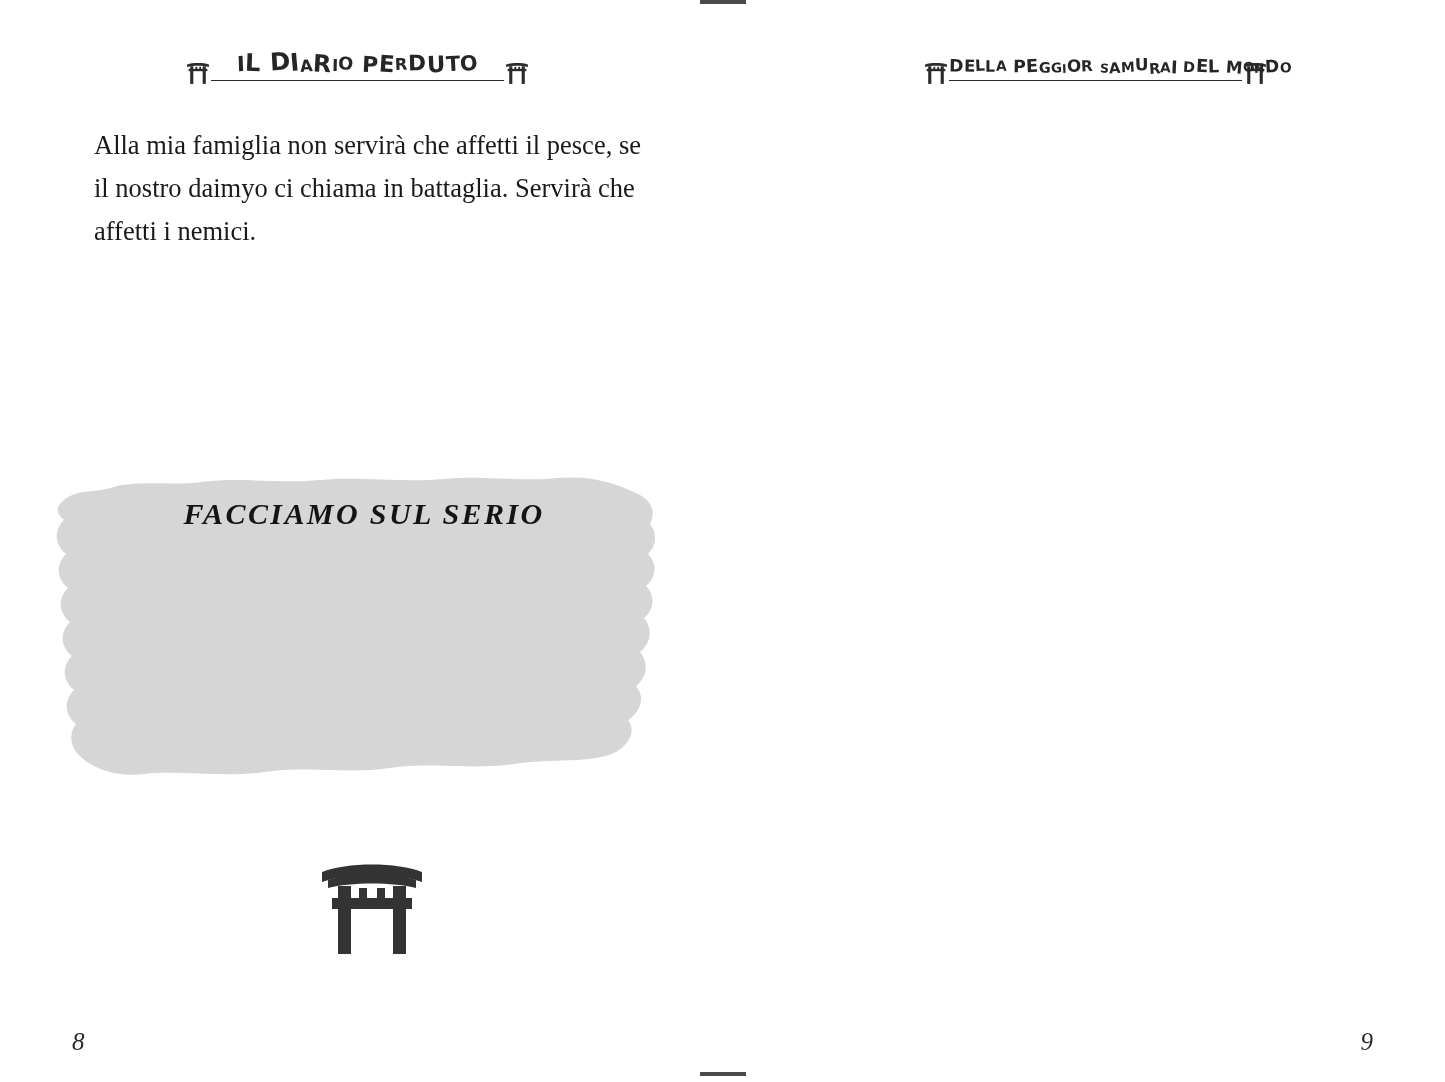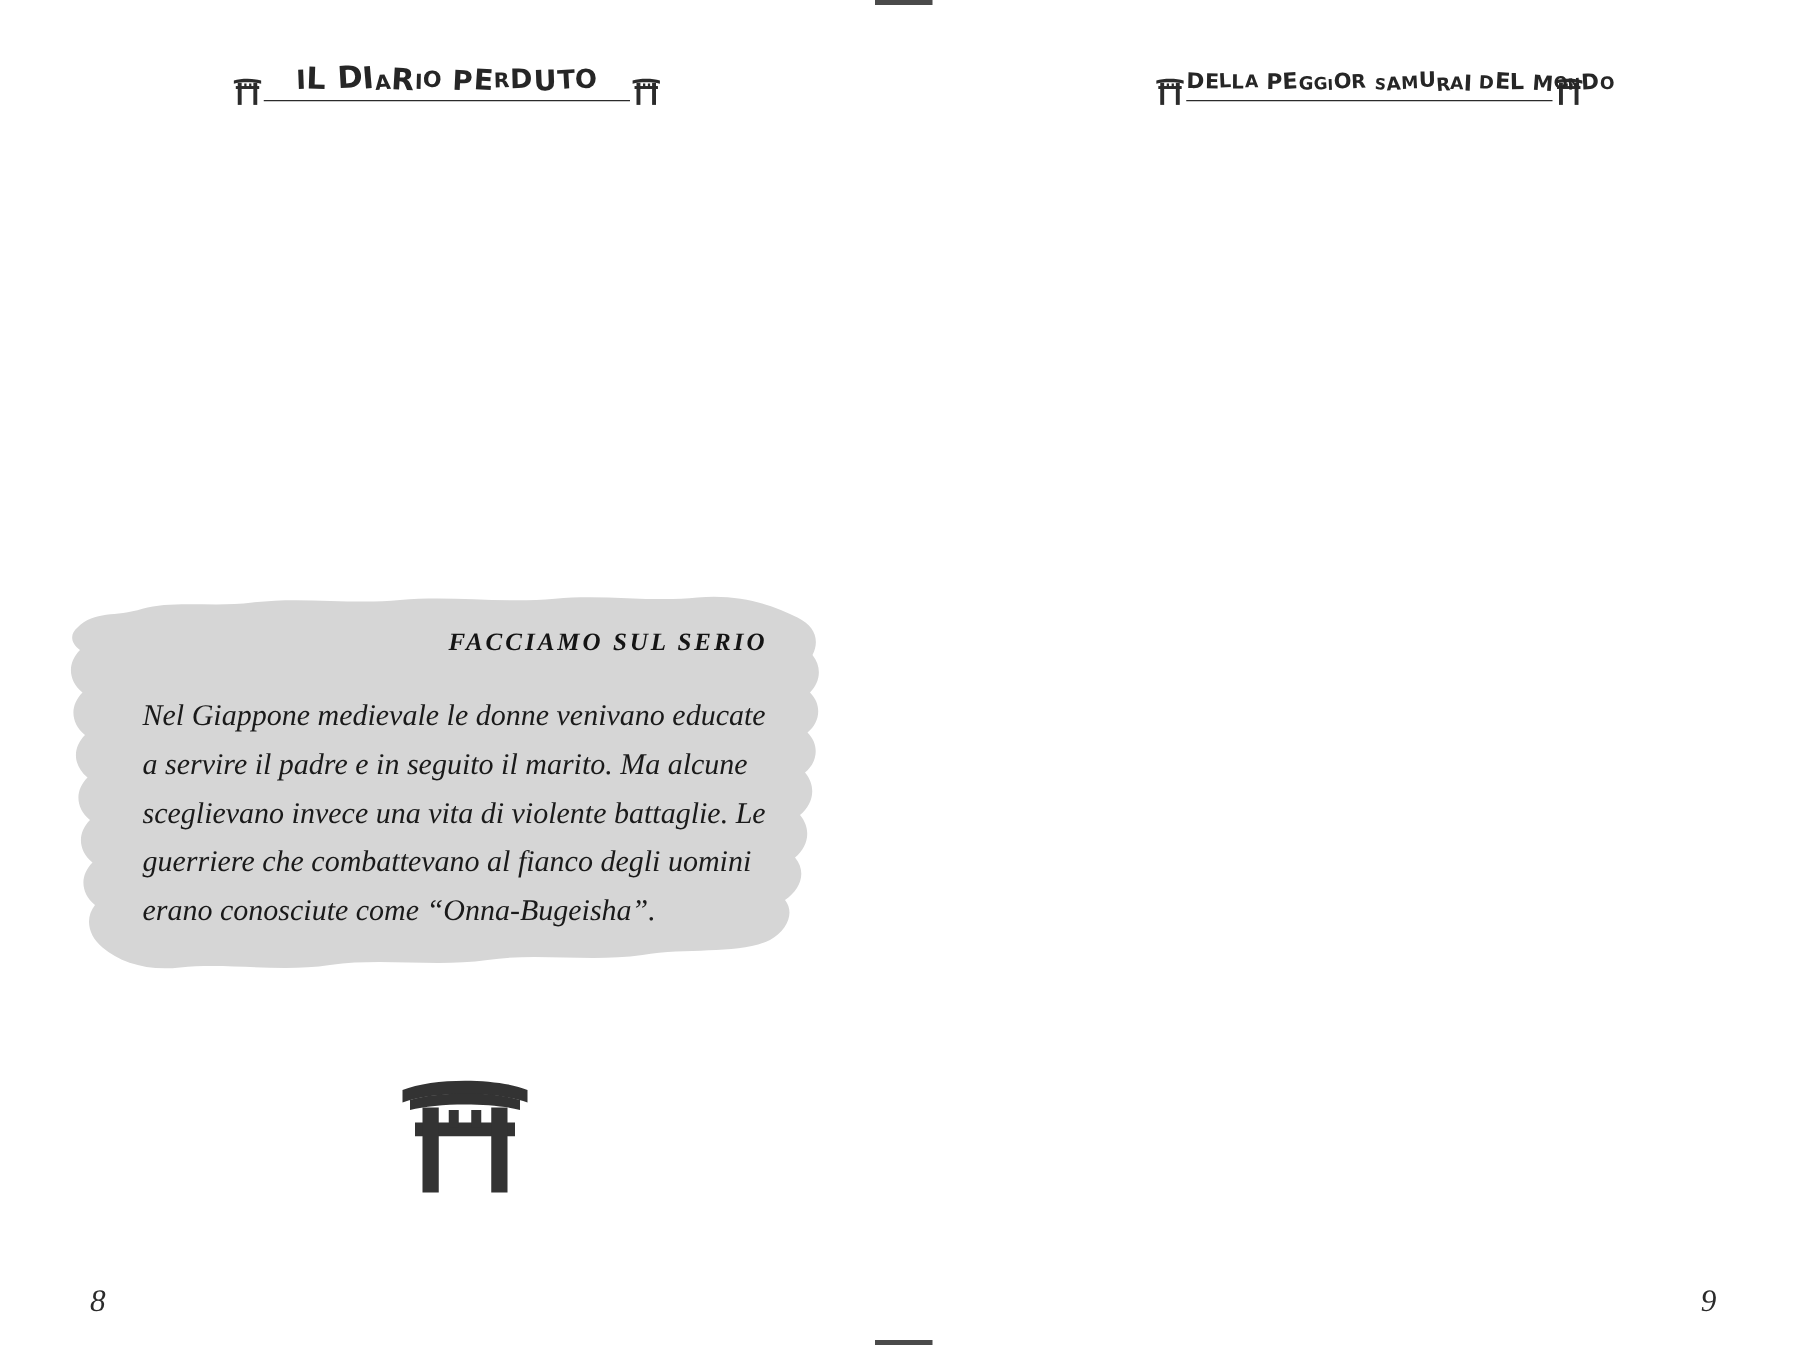--- a/index.html
+++ b/index.html
@@ -124,25 +124,25 @@
     height: 100%;
     display: block;
   }
   .callout-inner {
     position: absolute;
     left: 62px;
     top: 22px;
     width: 500px;
   }
   .callout-title {
-    margin: 0 0 20px 0;
-    text-align: right;
+    margin: 0 0 6px 0;
+    text-align: center;
     font-style: italic;
     font-weight: 700;
-    font-size: 20px;
+    font-size: 30px;
     letter-spacing: 2.4px;
     line-height: 40px;
     color: #141414;
   }
   .callout-body {
     margin: 0;
     font-style: italic;
     font-size: 24px;
     line-height: 39px;
     color: #1a1a1a;
@@ -196,36 +196,36 @@
         <path fill="#2b2b2b" d="M8 17 C30 10 70 10 92 17 L92 27 C70 21 30 21 8 27 Z"></path>
         <rect x="14" y="34" width="72" height="9" fill="#2b2b2b"></rect>
         <rect x="20" y="24" width="12" height="68" fill="#2b2b2b"></rect>
         <rect x="68" y="24" width="12" height="68" fill="#2b2b2b"></rect>
         <rect x="40" y="26" width="7" height="16" fill="#2b2b2b"></rect>
         <rect x="55" y="26" width="7" height="16" fill="#2b2b2b"></rect>
       </svg>
     </div>
 
     <div class="col col-left">
+      <p class="para">Alla mia famiglia non servirà che affetti il pesce, se il nostro daimyo ci chiama in battaglia. Servirà che affetti i nemici.</p>
     </div>
 
     <div class="callout">
       <svg class="callout-bg" viewBox="0 0 620 310" preserveAspectRatio="none">
         <path fill="#d6d6d6" d="M10,30 C24,16 40,22 62,15 C86,8 120,14 150,10 C190,5 230,12 268,8 C310,4 350,11 392,7
           C430,3 470,10 506,6 C540,3 566,12 586,22 C600,29 604,40 598,52 C606,62 604,74 596,82
           C606,92 604,106 594,114 C604,124 602,138 592,146 C602,158 598,172 588,180
           C598,192 594,206 584,214 C594,226 588,240 576,248 C584,258 578,272 564,280
           C540,292 500,286 462,292 C420,298 378,290 338,296 C296,302 254,294 212,300
           C172,306 130,298 92,302 C66,305 44,298 30,286 C18,276 16,262 24,252
           C12,242 12,228 22,218 C10,208 10,194 20,184 C8,174 8,160 18,150
           C6,140 6,126 16,116 C4,106 4,92 14,82 C2,72 2,58 12,48 C4,42 4,35 10,30 Z"></path>
       </svg>
       <div class="callout-inner">
         <p class="callout-title">FACCIAMO SUL SERIO</p>
-        <p class="callout-body">Nel Giappone medievale le donne venivano educate a servire il padre e in seguito il marito. Ma alcune sceglievano invece una vita di violente battaglie. Le guerriere che combattevano al fianco degli uomini erano conosciute come “Onna-Bugeisha”.</p>
       </div>
     </div>
 
     <svg class="torii-ornament" viewBox="0 0 112 100">
       <path fill="#333333" d="M6 14 C30 4 82 4 106 14 L106 24 C82 15 30 15 6 24 Z"></path>
       <path fill="#333333" d="M12 22 C34 15 78 15 100 22 L100 30 C78 24 34 24 12 30 Z"></path>
       <rect x="16" y="40" width="80" height="11" fill="#333333"></rect>
       <rect x="22" y="28" width="13" height="68" fill="#333333"></rect>
       <rect x="77" y="28" width="13" height="68" fill="#333333"></rect>
       <rect x="43" y="30" width="8" height="14" fill="#333333"></rect>

